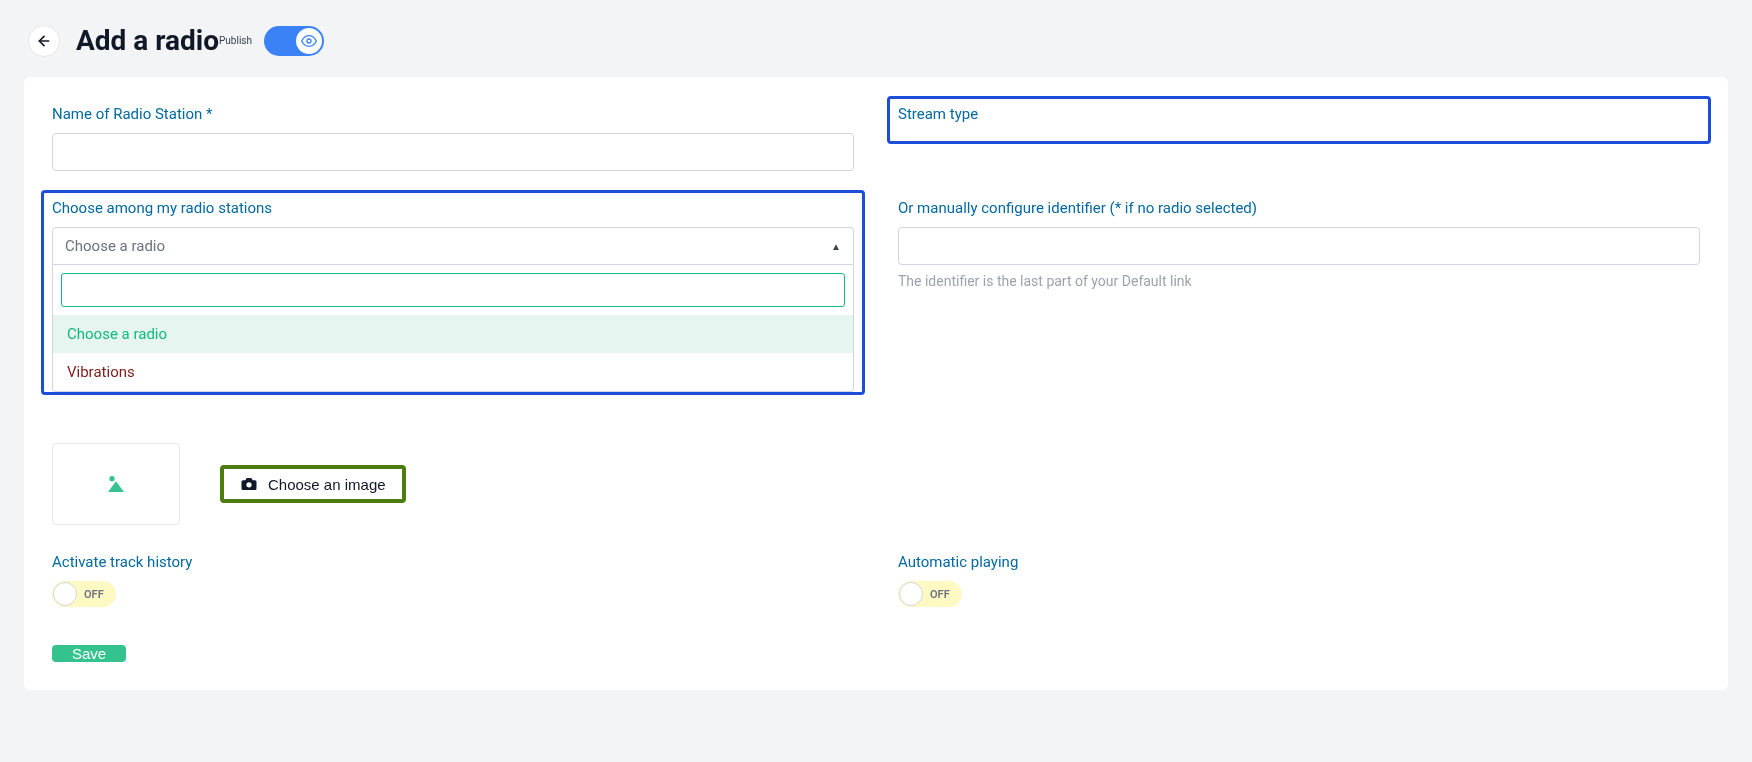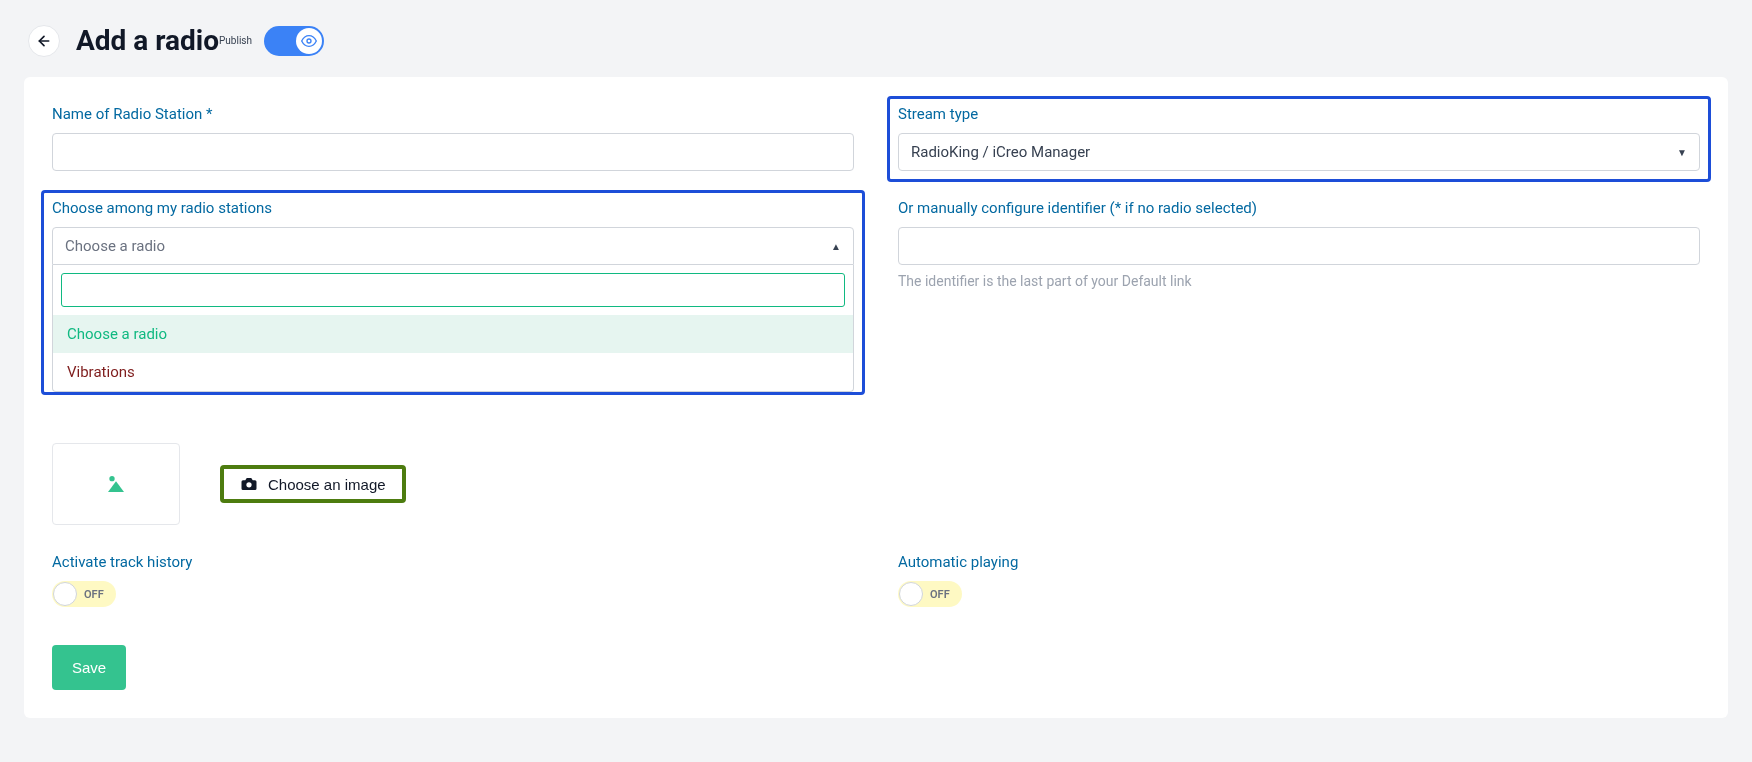--- a/index.html
+++ b/index.html
@@ -211,21 +211,21 @@
     margin-left: 32px;
     font-size: 11px;
     font-weight: 600;
     color: #6b7280;
   }
   .save-btn {
     background: #34c38f;
     color: #fff;
     border: none;
     border-radius: 4px;
-    padding: 14px 20px;
+    padding: 0 20px;
     font-size: 15px;
     cursor: pointer;
     margin-top: 10px;
   }
   .col-left { grid-column: 1; }
   .col-right { grid-column: 2; }
 </style>
 </head>
 <body>
 
@@ -257,24 +257,20 @@
     <div class="form-grid">
 
       <div class="col-left">
         <label class="field-label">Name of Radio Station *</label>
         <input class="text-input" type="text" value="" style="">
       </div>
 
       <div class="col-right">
         <div class="highlight-blue">
           <label class="field-label">Stream type</label>
-          <div class="select-input">
-            <span>RadioKing / iCreo Manager</span>
-            <span class="caret">▼</span>
-          </div>
         </div>
       </div>
 
       <div class="col-left" style="position:relative;">
         <div class="highlight-blue-dropdown">
           <label class="field-label">Choose among my radio stations</label>
           <div class="select-input open">
             <span style="color:#6b7280;">Choose a radio</span>
             <span class="caret">▲</span>
           </div>

